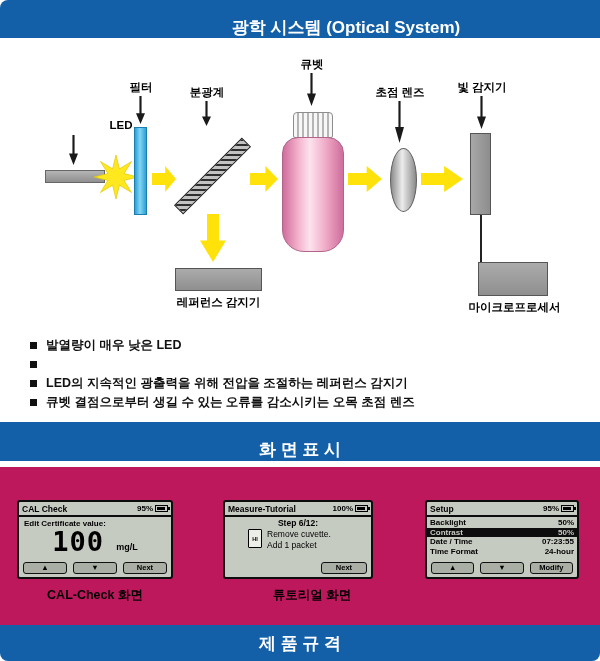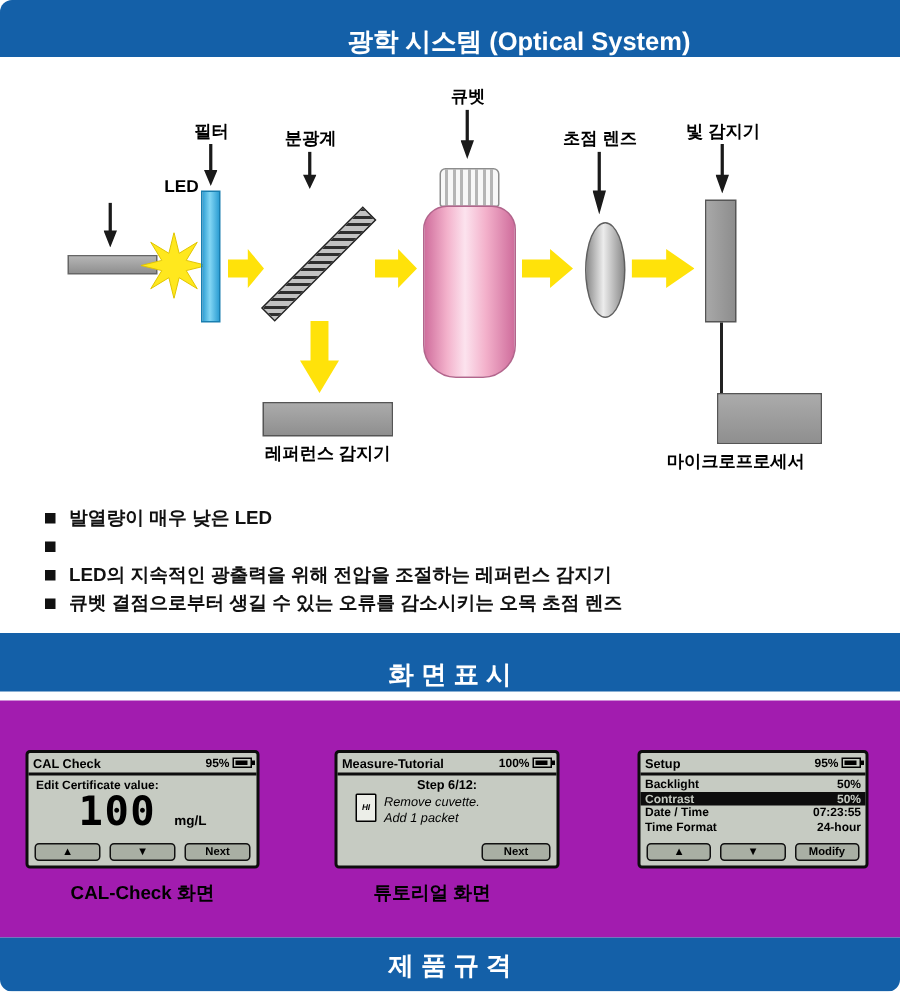--- a/index.html
+++ b/index.html
@@ -46,21 +46,21 @@
   #ref-box{left:175px;top:230px;width:87px;height:23px;}
   #micro-box{left:478px;top:224px;width:70px;height:34px;}
 
   
   .bullets{position:absolute;top:330px;left:0;width:600px;height:98px;
     padding:6px 0 0 30px;box-sizing:border-box;}
   .bullet{display:flex;align-items:center;gap:9px;height:19px;font-size:12.5px;font-weight:bold;color:#111;}
   .bullet .sq{width:7px;height:7px;background:#111;flex:0 0 auto;}
 
   
-  .screens{position:absolute;top:467px;left:0;width:600px;height:158px;background:#a21caf;}
+  .screens{position:absolute;top:467px;left:0;width:600px;height:158px;background:#be185d;}
   .lcd{position:absolute;top:33px;height:79px;background:#c6cbc2;border:2px solid #0d0d0d;
     border-radius:3px;box-sizing:border-box;color:#000;}
   #lcd-cal{left:17px;width:156px;}
   #lcd-tut{left:223px;width:150px;}
   #lcd-setup{left:425px;width:154px;}
   .lcd-head{height:13px;display:flex;align-items:center;padding:0 3px;
     border-bottom:2px solid #0d0d0d;font-size:8.5px;font-weight:bold;}
   .lcd-head .ttl{flex:1;white-space:nowrap;}
   .pct{font-size:8px;font-weight:bold;margin-right:2px;}
   .batt{width:13px;height:7px;border:1px solid #000;position:relative;box-sizing:border-box;flex:0 0 auto;}
@@ -68,53 +68,53 @@
   .batt::after{content:"";position:absolute;right:-3px;top:1px;width:2px;height:3px;background:#000;}
   .softkeys{position:absolute;left:4px;right:4px;bottom:3px;display:flex;gap:6px;}
   .softkey{flex:1;height:12px;background:#a9afa4;border:1px solid #111;border-radius:3px;
     font-size:7.5px;font-weight:bold;line-height:10px;text-align:center;box-sizing:border-box;}
   .cal-prompt{font-size:8px;font-weight:bold;padding:2px 0 0 5px;}
   .cal-value-row{display:flex;justify-content:center;align-items:flex-end;gap:12px;}
   .cal-value{font-family:"DejaVu Sans Mono",monospace;font-size:27px;line-height:28px;
     font-weight:bold;letter-spacing:1px;}
   .cal-unit{font-size:9px;font-weight:bold;padding-bottom:4px;}
   .tut-step{text-align:center;font-size:8.5px;padding-top:1px;font-weight:bold;}
-  .tut-row{display:flex;gap:5px;padding:1px 0 0 12px;font-style:italic;}
+  .tut-row{display:flex;gap:5px;padding:1px 0 0 23px;}
   .tut-pack{width:14px;height:19px;border:1px solid #000;background:#eceee8;font-size:5.5px;
     font-weight:bold;display:flex;align-items:center;justify-content:center;border-radius:1px;box-sizing:border-box;}
   .tut-lines{font-size:8.5px;line-height:1.3;}
   #tut-next{position:absolute;right:4px;bottom:3px;width:46px;}
   .setup-rows{margin-top:1px;}
   .setup-row{display:flex;justify-content:space-between;padding:0 3px;font-size:8px;
     font-weight:bold;height:9.5px;line-height:9.5px;}
   .setup-row.sel{background:#0d0d0d;color:#c6cbc2;}
   .caption{position:absolute;top:120px;text-align:center;font-size:12.5px;font-weight:bold;}
   #cap-cal{left:17px;width:156px;}
-  #cap-tut{left:213px;width:150px;}
+  #cap-tut{left:237px;width:150px;}
   #cap-setup{left:425px;width:154px;}
 </style>
 </head>
 <body>
 
 <div class="page">
 
   <div class="section-bar" id="bar-optical">
     <span>광학 시스템 (Optical System)</span>
   </div>
 
   <div class="diagram">
 
     <div class="dlabel" style="left:56px;top:81px;width:34px;margin-left:48px;">LED</div>
     <div class="dlabel" style="left:116px;top:42px;width:50px;">필터</div>
     <div class="dlabel" style="left:175px;top:47px;width:64px;">분광계</div>
     <div class="dlabel" style="left:287px;top:19px;width:50px;">큐벳</div>
     <div class="dlabel" style="left:363px;top:47px;width:74px;">초점 렌즈</div>
     <div class="dlabel" style="left:445px;top:42px;width:74px;">빛 감지기</div>
     <div class="dlabel" style="left:146px;top:257px;width:145px;">레퍼런스 감지기</div>
-    <div class="dlabel" style="left:428px;top:262px;width:125px;">마이크로프로세서</div>
+    <div class="dlabel" style="left:452px;top:262px;width:125px;">마이크로프로세서</div>
 
     <div class="larrow" style="left:69px;top:97px;height:30px;"></div>
     <div class="larrow" style="left:136px;top:58px;height:28px;"></div>
     <div class="larrow" style="left:202px;top:63px;height:25px;"></div>
     <div class="larrow" style="left:307px;top:35px;height:33px;"></div>
     <div class="larrow" style="left:395px;top:63px;height:42px;"></div>
     <div class="larrow" style="left:477px;top:58px;height:33px;"></div>
 
     <div class="yarrow-r" style="left:152px;top:128px;width:24px;height:26px;"></div>
     <div class="yarrow-r" style="left:250px;top:128px;width:28px;height:26px;"></div>

